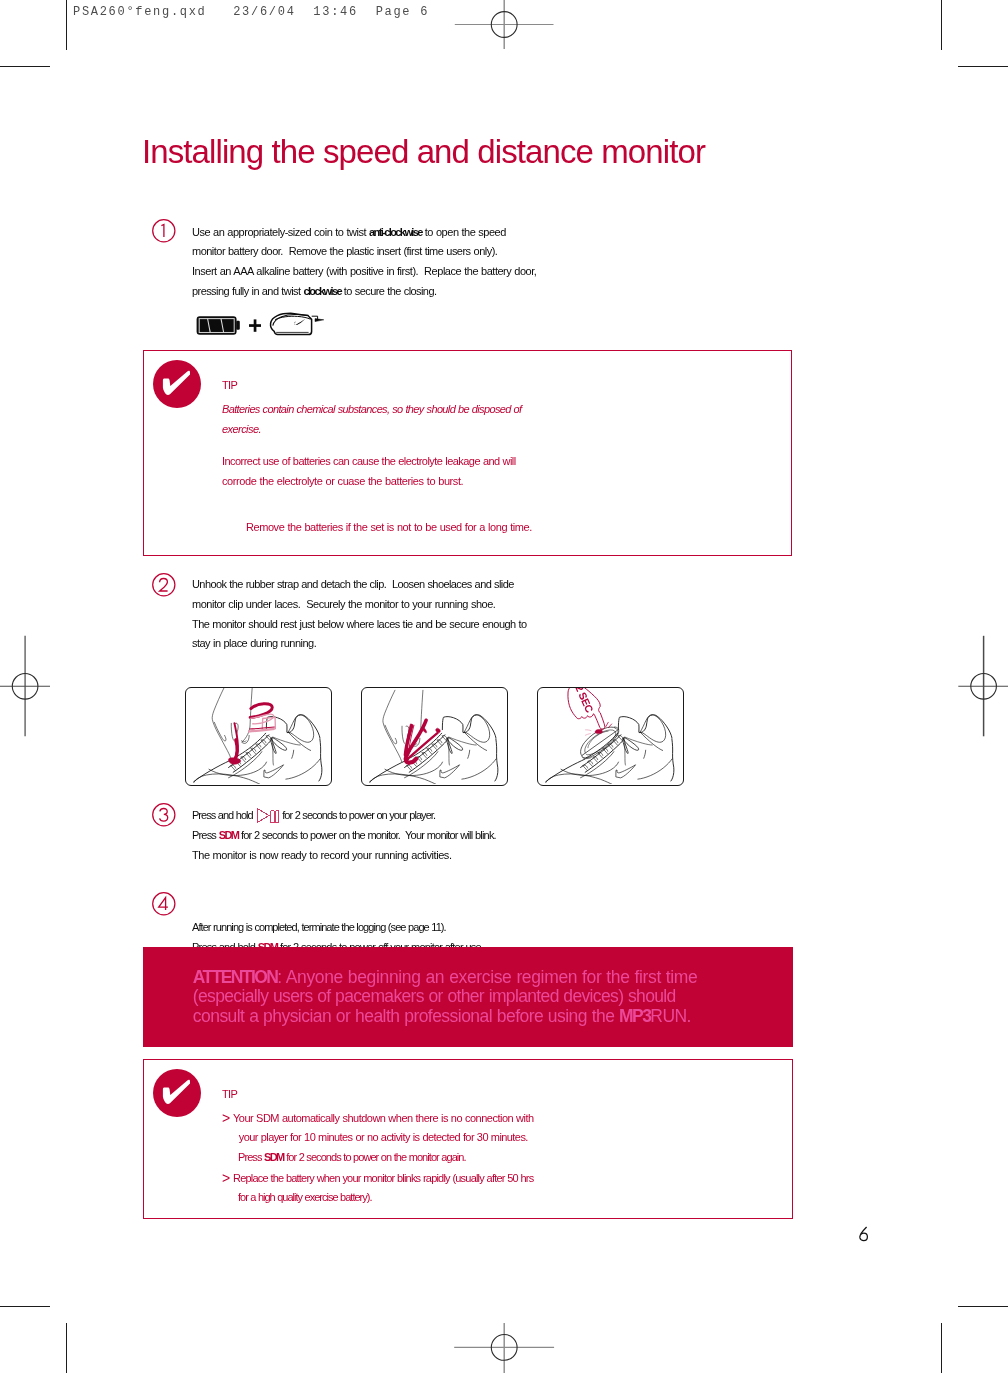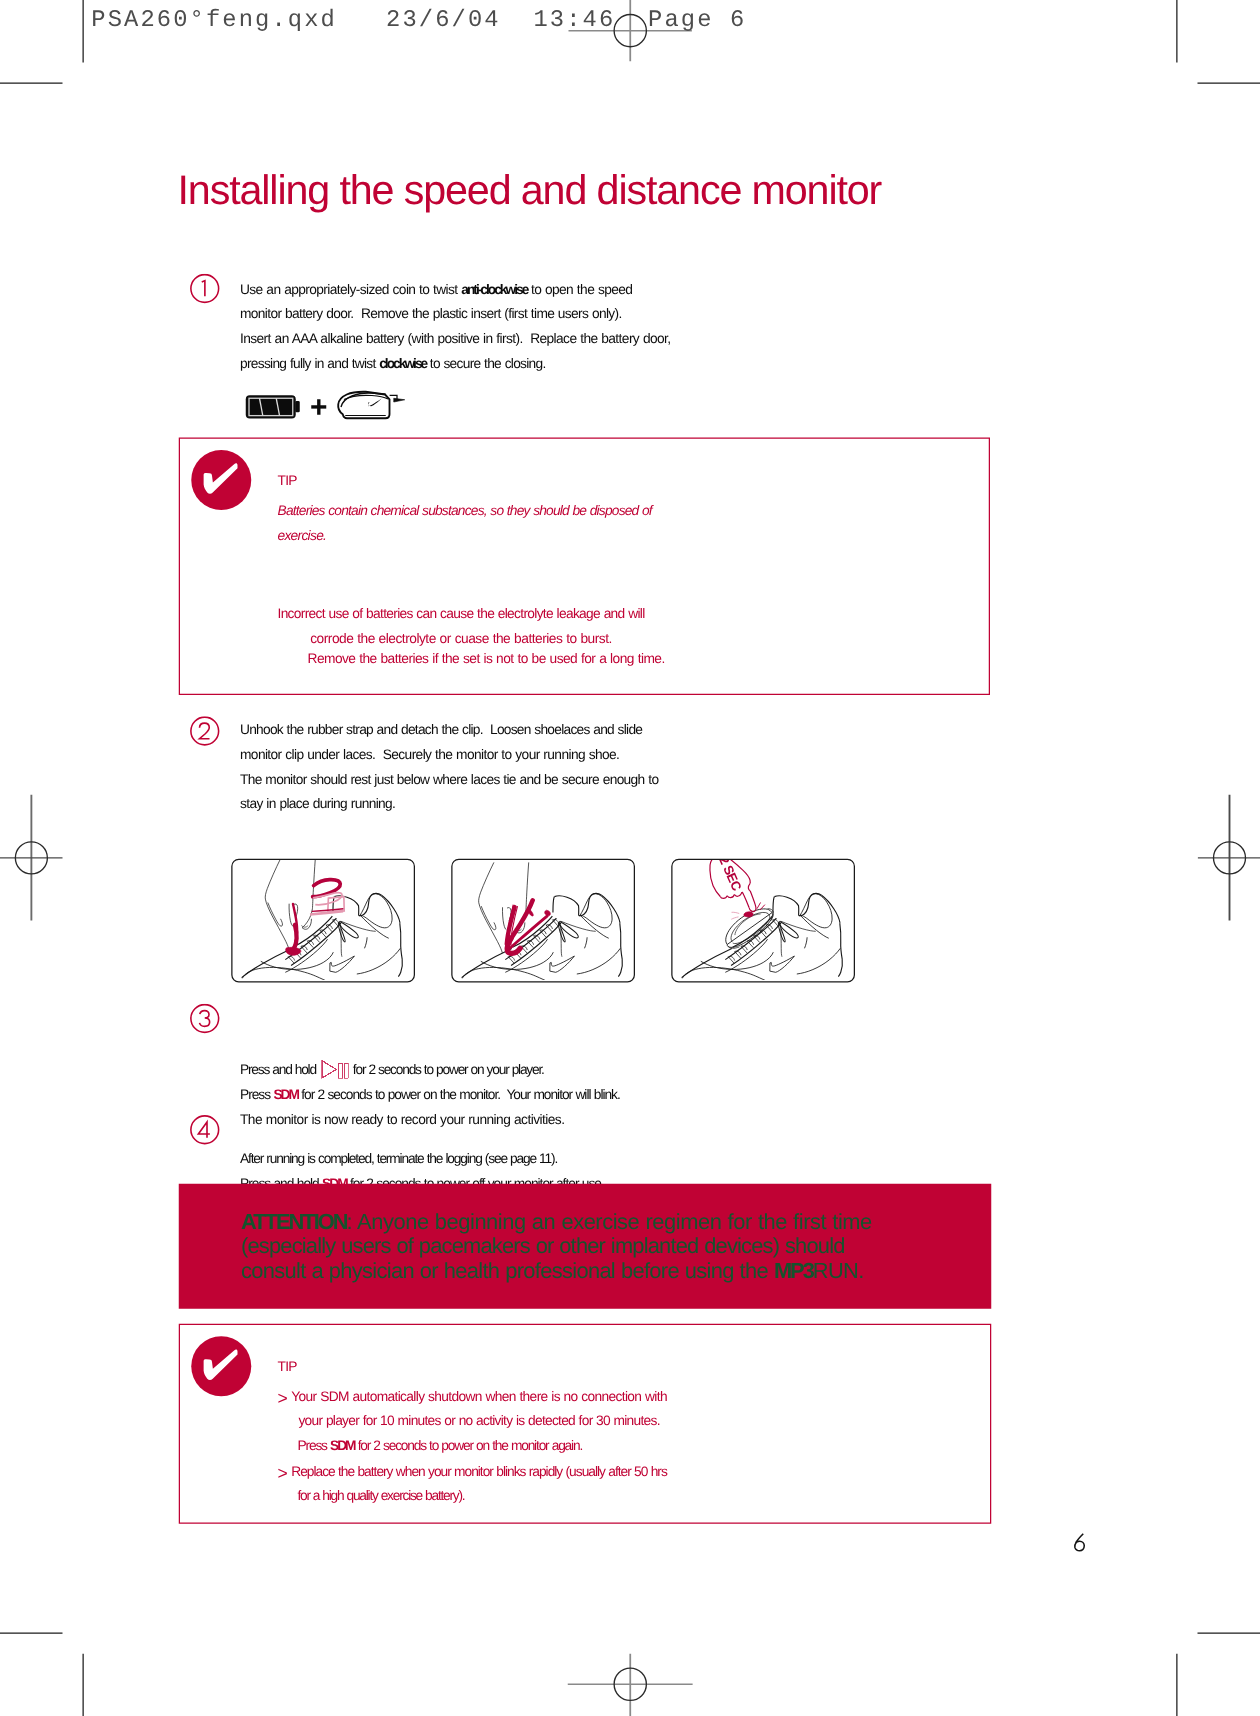--- a/index.html
+++ b/index.html
@@ -1,34 +1,34 @@
 <!DOCTYPE html>
 <html><head>
 <meta charset="utf-8">
 <style>
   html,body{margin:0;padding:0;background:#ffffff;}
   body{width:1008px;height:1373px;position:relative;overflow:hidden;
        font-family:"Liberation Sans",sans-serif;}
   .cm{position:absolute;background:#1d1d1d;}
   .hdr{position:absolute;left:73px;top:5.4px;font-family:"Liberation Mono",monospace;
-       font-size:19px;letter-spacing:1.7px;color:#4d4d4d;white-space:pre;}
+       font-size:12px;letter-spacing:1.7px;color:#4d4d4d;white-space:pre;}
   .title{position:absolute;left:142px;top:133px;font-size:33px;color:#c00234;
          letter-spacing:-0.9px;white-space:nowrap;}
   .stepnum{position:absolute;width:24px;height:24px;}
   .stepnum svg{display:block;}
   .ppicon{display:inline-block;vertical-align:-4.3px;margin:0 1.2px 0 1.4px;}
   .btxt{position:absolute;font-size:11px;letter-spacing:-0.6px;word-spacing:0.4px;
         line-height:19.8px;color:#0d0d0d;white-space:pre;}
   .btxt b{font-weight:bold;letter-spacing:-1.6px;}
   .red{color:#c00234;}
   .tipbox{position:absolute;border:1.1px solid #c00234;box-sizing:border-box;}
   .tipcirc{position:absolute;width:48px;height:48px;border-radius:50%;background:#c00234;}
   .attn{position:absolute;background:#c00234;box-sizing:border-box;}
   .attntxt{position:absolute;font-size:17.5px;letter-spacing:-0.6px;word-spacing:0.4px;
-           color:#14532d;line-height:19.8px;white-space:pre;}
+           color:#ec4899;line-height:19.8px;white-space:pre;}
   .attntxt b{font-weight:bold;letter-spacing:-1.6px;}
   .pageno{position:absolute;font-size:19px;color:#111;letter-spacing:-0.5px;}
   .photo{position:absolute;border:1.4px solid #1a1a1a;border-radius:6px;box-sizing:border-box;
          background:#fff;overflow:hidden;}
 </style>
 </head>
 <body>
 
 <div class="cm" style="left:66px;top:0;width:1.2px;height:50px;"></div>
 <div class="cm" style="left:0;top:66px;width:50px;height:1.2px;"></div>
@@ -98,21 +98,21 @@
 </div>
 
 <div class="tipbox" style="left:143.4px;top:350px;width:649px;height:206px;"></div>
 <div class="tipcirc" style="left:153.2px;top:360.2px;">
   <svg width="48" height="48" viewBox="0 0 48 48">
       <path d="M9.9 20.0 C9.9 18.8 10.6 18.3 12.0 18.4 L14.6 18.5 C15.9 18.5 16.5 19.1 16.6 20.6 L17.3 26.0 L34.3 11.4 C35.7 10.2 36.9 10.6 37.0 12.1 L37.0 14.5 L17.2 34.0 C15.8 35.3 14.0 35.3 12.8 33.9 C11.2 32.1 10.2 29.9 9.9 27.6 Z" fill="#fff"></path>
     </svg>
 </div>
 <div class="btxt red" style="left:222px;top:375.6px;">TIP</div>
 <div class="btxt red" style="left:222px;top:400.2px;font-style:italic;"><span style="letter-spacing:-0.630px">Batteries contain chemical substances, so they should be disposed of</span><br><span style="letter-spacing:-0.560px">exercise.</span></div>
-<div class="btxt red" style="left:222px;top:482px;text-align:center;"><span style="letter-spacing:-0.543px">Incorrect use of batteries can cause the electrolyte leakage and will</span><br><span style="letter-spacing:-0.400px">corrode the electrolyte or cuase the batteries to burst.</span></div>
+<div class="btxt red" style="left:222px;top:452px;"><span style="letter-spacing:-0.543px">Incorrect use of batteries can cause the electrolyte leakage and will</span><br><span style="letter-spacing:-0.400px">corrode the electrolyte or cuase the batteries to burst.</span></div>
 <div class="btxt red" style="left:222px;top:517.5px;margin-left:24px;"><span style="letter-spacing:-0.433px">Remove the batteries if the set is not to be used for a long time.</span></div>
 
 <div class="stepnum" style="left:151.5px;top:572.7px;" aria-label="2">
     <svg width="24" height="24" viewBox="0 0 24 24">
       <circle cx="11.8" cy="11.8" r="11.1" fill="none" stroke="#c00234" stroke-width="1.25"></circle>
       <path d="M7.6 9.2 C7.7 6.7 9.5 5.5 11.6 5.5 C13.8 5.5 15.4 6.9 15.4 9.0 C15.4 10.8 14.2 12.2 12.0 14.2 L7.6 18.0 L15.6 18.0" fill="none" stroke="#c00234" stroke-width="1.3"></path>
     </svg>
   </div>
 <div class="btxt" style="left:192px;top:575px;"><span style="letter-spacing:-0.583px">Unhook the rubber strap and detach the clip.  Loosen shoelaces and slide</span><br><span style="letter-spacing:-0.487px">monitor clip under laces.  Securely the monitor to your running shoe.</span><br><span style="letter-spacing:-0.530px">The monitor should rest just below where laces tie and be secure enough to</span><br><span style="letter-spacing:-0.517px">stay in place during running.</span></div>
 
@@ -323,21 +323,21 @@
       </g>
    <text transform="translate(38.6,-1.0) rotate(66)" fill="#b4023c" font-family="Liberation Sans, sans-serif" font-size="11" font-weight="bold" letter-spacing="-0.4">2 SEC</text>
   </svg></div>
 
 <div class="stepnum" style="left:151.5px;top:802.7px;" aria-label="3">
     <svg width="24" height="24" viewBox="0 0 24 24">
       <circle cx="11.8" cy="11.8" r="11.1" fill="none" stroke="#c00234" stroke-width="1.25"></circle>
       <path d="M7.8 8.3 C8.3 6.5 9.8 5.5 11.7 5.5 C13.8 5.5 15.2 6.7 15.2 8.5 C15.2 10.2 13.9 11.3 11.8 11.4 C14.2 11.4 15.7 12.6 15.7 14.6 C15.7 16.7 14.0 18.1 11.6 18.1 C9.6 18.1 8.1 17.1 7.6 15.3" fill="none" stroke="#c00234" stroke-width="1.3"></path>
     </svg>
   </div>
-<div class="btxt" style="left:192px;top:806px;margin-top:41px;"><span style="letter-spacing:-0.963px">Press and hold <svg class="ppicon" width="22" height="16" viewBox="0 0 22 16" shape-rendering="crispEdges">
+<div class="btxt" style="left:192px;top:806px;"><span style="letter-spacing:-0.963px">Press and hold <svg class="ppicon" width="22" height="16" viewBox="0 0 22 16" shape-rendering="crispEdges">
         <path d="M0.5 1.5 L12 8.5 L0.5 15.5 Z" fill="none" stroke="#cf3b66" stroke-width="1"></path>
         <path d="M13.5 3.5 L13.5 15.5 M17 3.5 L17 15.5 M13.5 3.5 L17 3.5 M13.5 15.5 L17 15.5" fill="none" stroke="#cf3b66" stroke-width="1"></path>
         <path d="M18.5 3.5 L18.5 15.5 M21.5 3.5 L21.5 15.5 M18.5 3.5 L21.5 3.5 M18.5 15.5 L21.5 15.5" fill="none" stroke="#cf3b66" stroke-width="1"></path>
       </svg> for 2 seconds to power on your player.</span><br><span style="letter-spacing:-0.813px">Press <b class="red">SDM</b> for 2 seconds to power on the monitor.  Your monitor will blink.</span><br><span style="letter-spacing:-0.450px">The monitor is now ready to record your running activities.</span></div>
 
 <div class="stepnum" style="left:151.5px;top:891.5px;" aria-label="4">
     <svg width="24" height="24" viewBox="0 0 24 24">
       <circle cx="11.8" cy="11.8" r="11.1" fill="none" stroke="#c00234" stroke-width="1.25"></circle>
       <path d="M13.6 18.1 L13.6 5.6 L6.7 15.2 L15.9 15.2" fill="none" stroke="#c00234" stroke-width="1.3"></path>
     </svg>

